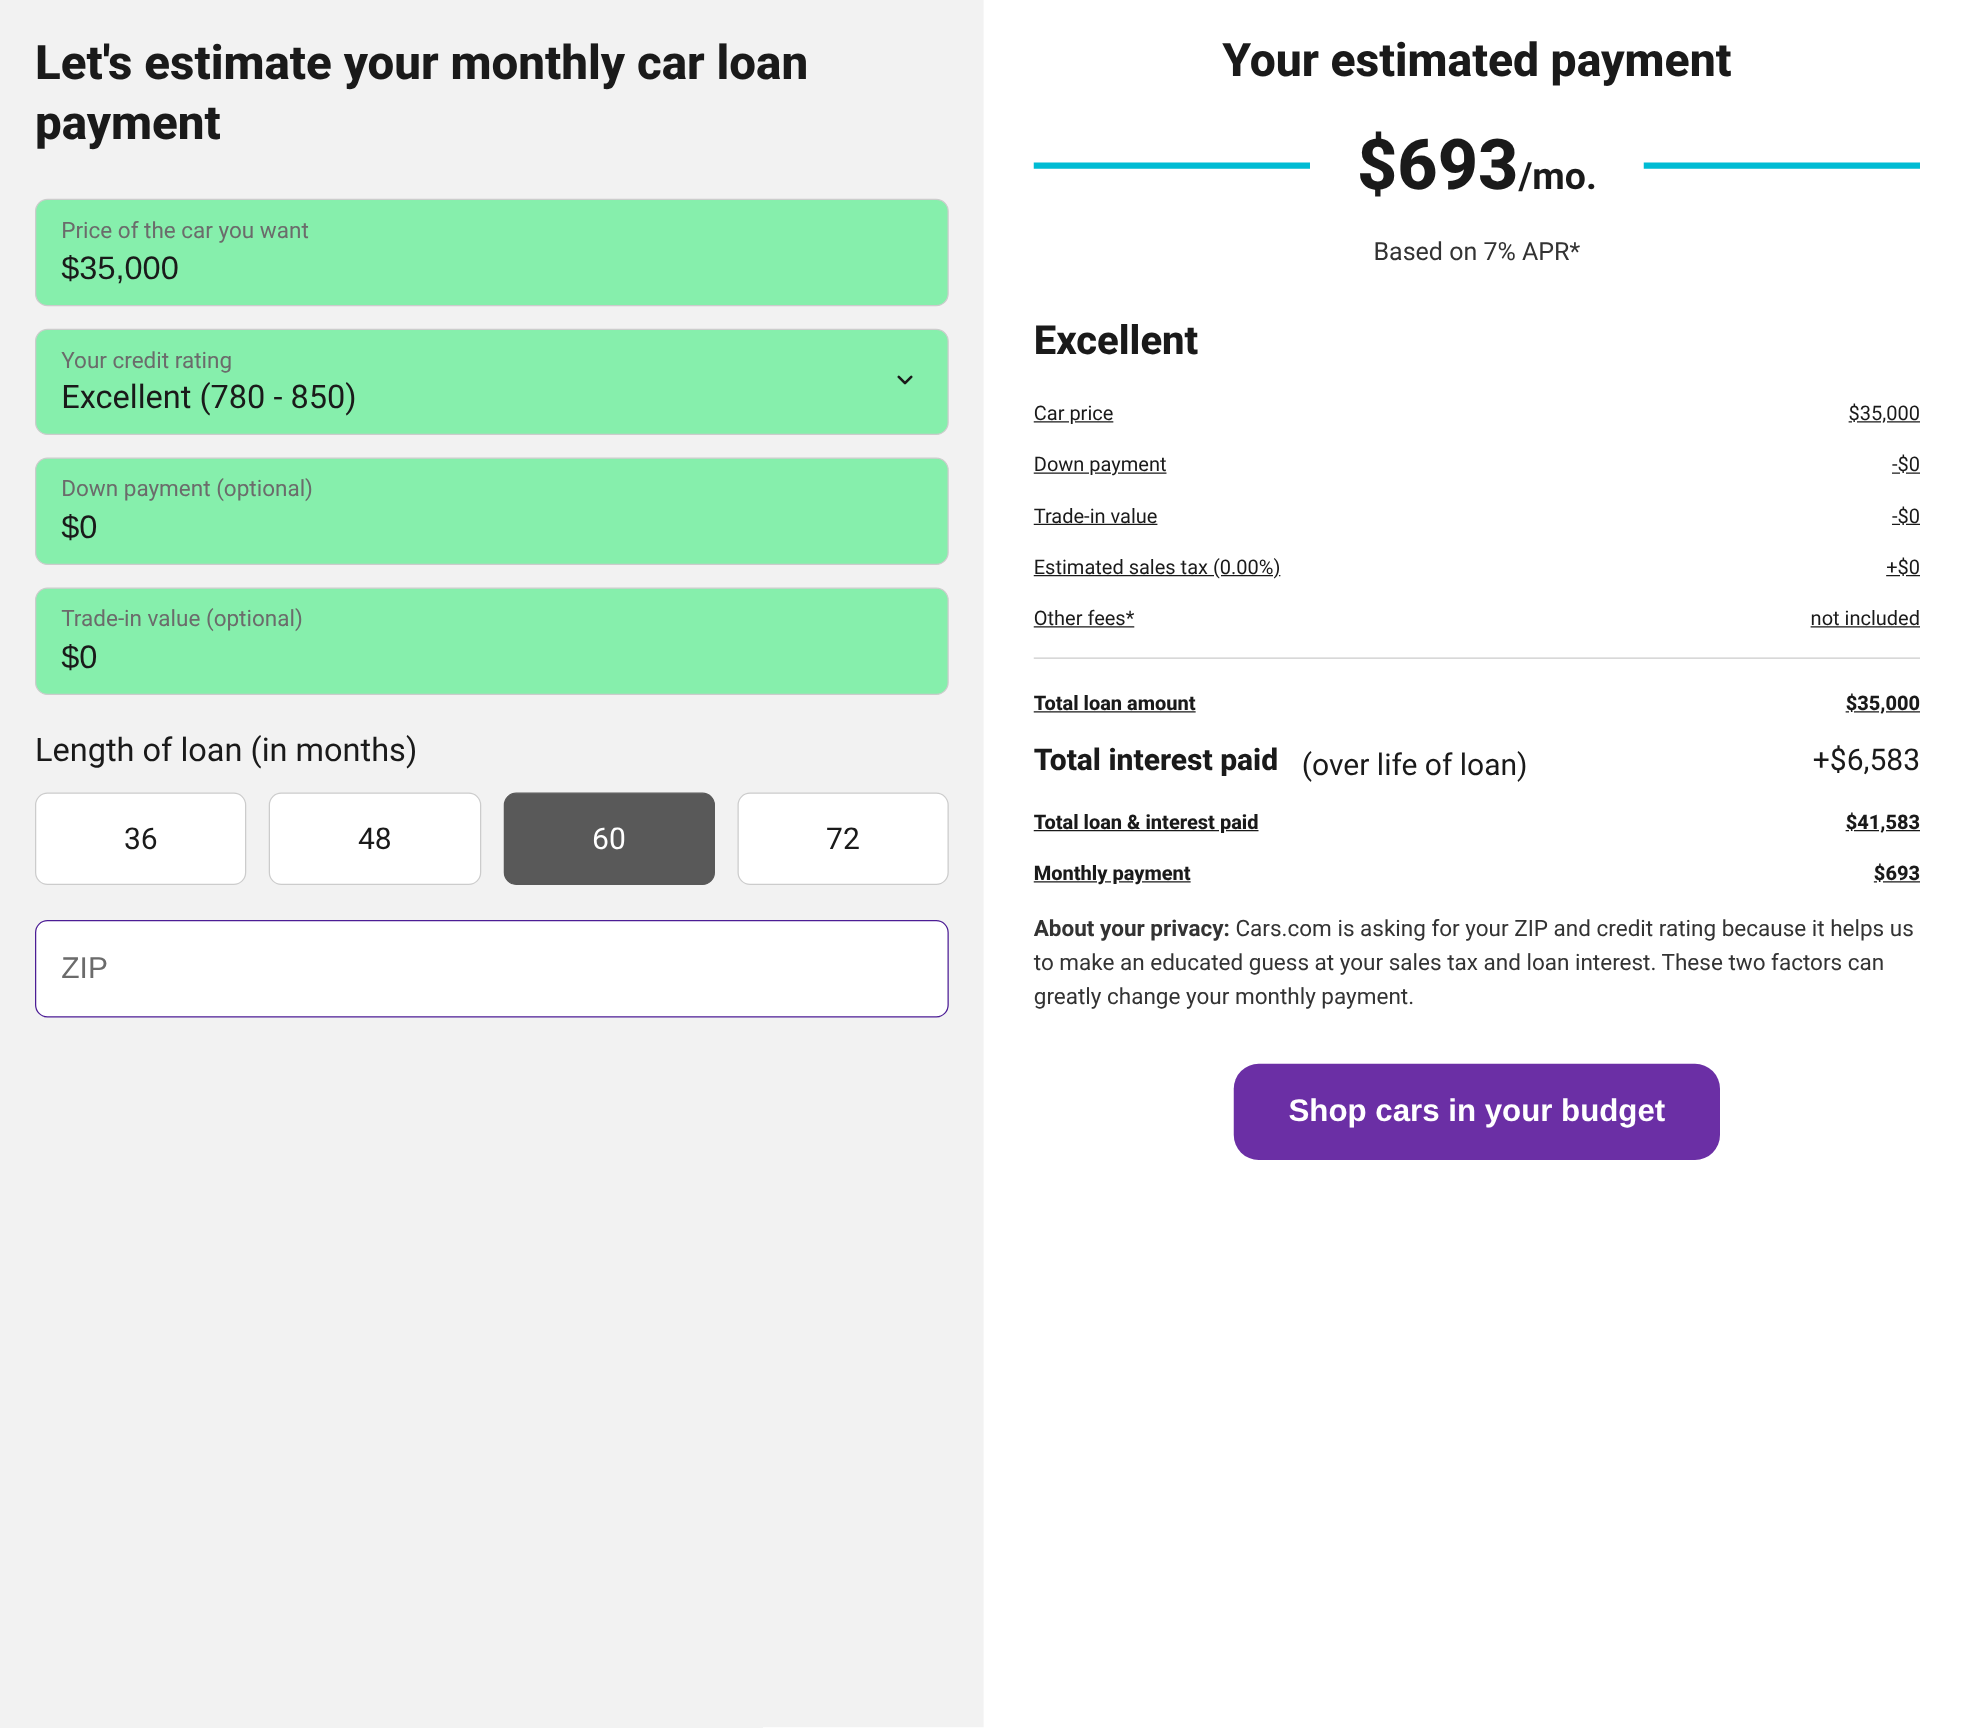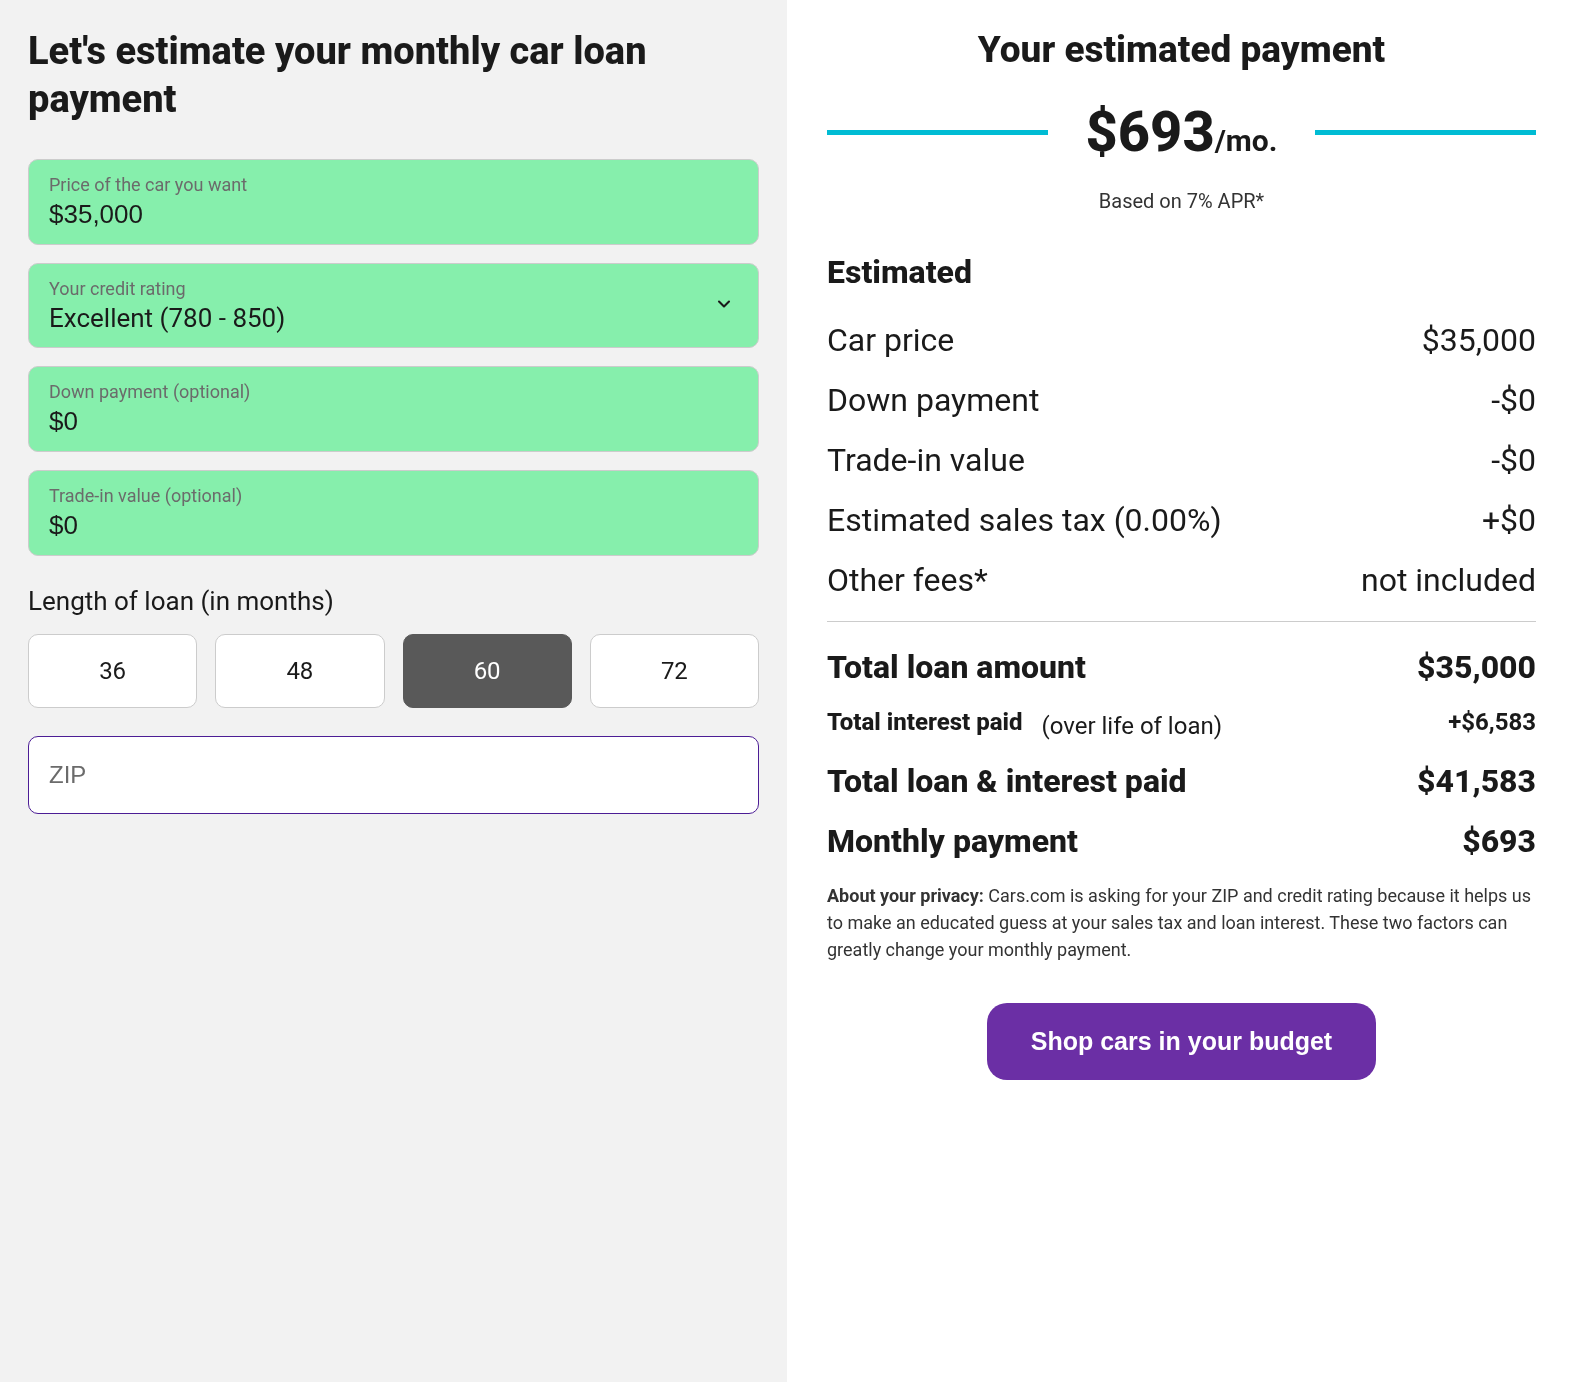--- a/index.html
+++ b/index.html
@@ -22,21 +22,21 @@
 .zip-input { font-size: 24px; color: #1a1a1a; border: none; outline: none; width: 100%; background: transparent; }
 .zip-input::placeholder { color: #6b6b6b; }
 
 .right-title { font-size: 37px; font-weight: 800; text-align: center; margin-bottom: 28px; }
 .payment-row { display: flex; align-items: center; gap: 38px; margin-bottom: 24px; }
 .teal-line { flex: 1; height: 5px; background: #00bcd4; }
 .payment-amount { font-size: 56px; font-weight: 800; }
 .payment-suffix { font-size: 30px; font-weight: 700; }
 .apr-text { text-align: center; font-size: 20px; color: #333; margin-bottom: 40px; }
 .breakdown-title { font-size: 32px; font-weight: 800; margin-bottom: 30px; }
-.bd-row { display: flex; justify-content: space-between; font-size: 32px; margin-bottom: 22px; }
+.bd-row { display: flex; justify-content: space-between; font-size: 16px; margin-bottom: 22px; text-decoration: underline; }
 .divider { border: none; border-top: 1px solid #ccc; margin: 8px 0 26px; }
 .bd-row.bold { font-weight: 800; }
 .bd-row-multi { display: flex; justify-content: space-between; font-size: 24px; margin-bottom: 22px; }
 .bd-multi-left { display: flex; flex-direction: row; gap: 19px; }
 .bd-multi-sub { font-weight: 400; font-size: 24px; margin-top: 4px; }
 .disclaimer { font-size: 18px; color: #333; line-height: 1.5; margin-top: 30px; margin-bottom: 20px; }
 .privacy { font-size: 18px; color: #333; line-height: 1.5; margin-bottom: 40px; }
 .privacy b { font-weight: 700; }
 .cta-wrap { text-align: center; }
 .cta-btn { background: #6b2fa5; color: #fff; border: none; border-radius: 20px; padding: 24px 44px; font-size: 25px; font-weight: 700; cursor: pointer; }
@@ -92,21 +92,21 @@
     <div class="payment-row">
       <div class="teal-line"></div>
       <div>
         <span class="payment-amount">$693</span><span class="payment-suffix">/mo.</span>
       </div>
       <div class="teal-line"></div>
     </div>
 
     <div class="apr-text">Based on 7% APR*</div>
 
-    <h3 class="breakdown-title">Estimated</h3>
+    <h3 class="breakdown-title">Excellent</h3>
 
     <div class="bd-row">
       <span>Car price</span>
       <span>$35,000</span>
     </div>
     <div class="bd-row">
       <span>Down payment</span>
       <span>-$0</span>
     </div>
     <div class="bd-row">
@@ -126,21 +126,21 @@
 
     <div class="bd-row bold">
       <span>Total loan amount</span>
       <span>$35,000</span>
     </div>
     <div class="bd-row-multi">
       <div class="bd-multi-left">
         <span style="font-weight:800">Total interest paid</span>
         <span class="bd-multi-sub">(over life of loan)</span>
       </div>
-      <span style="font-weight:700">+$6,583</span>
+      <span style="font-weight:400">+$6,583</span>
     </div>
     <div class="bd-row bold">
       <span>Total loan &amp; interest paid</span>
       <span>$41,583</span>
     </div>
     <div class="bd-row bold">
       <span>Monthly payment</span>
       <span>$693</span>
     </div>
 

